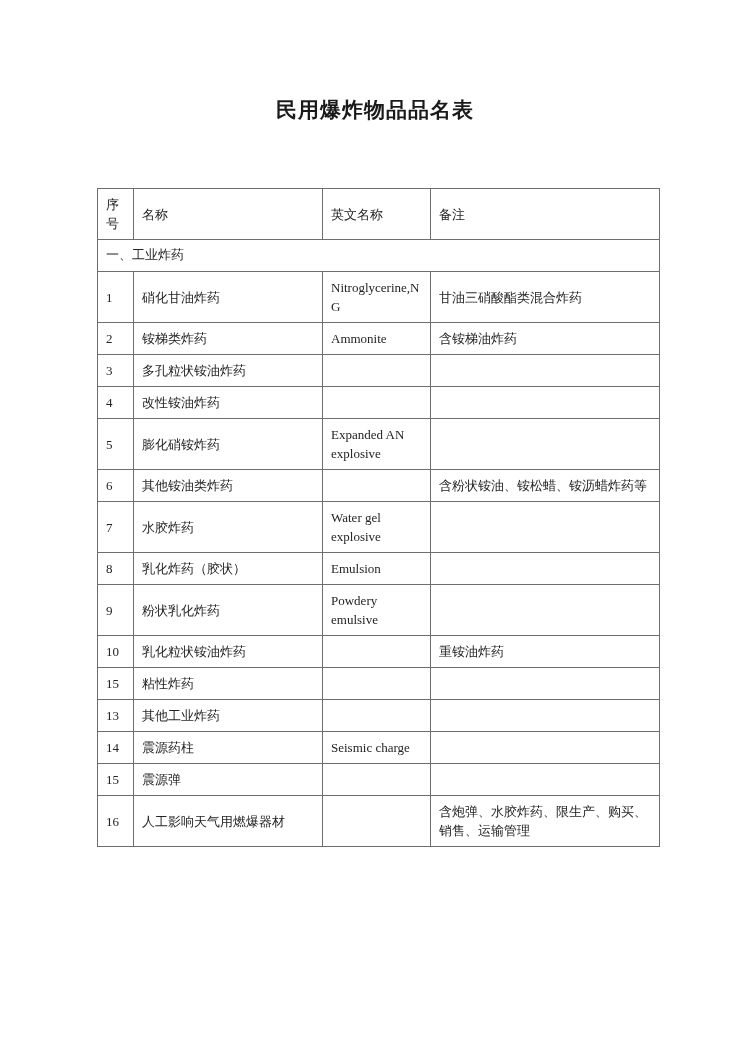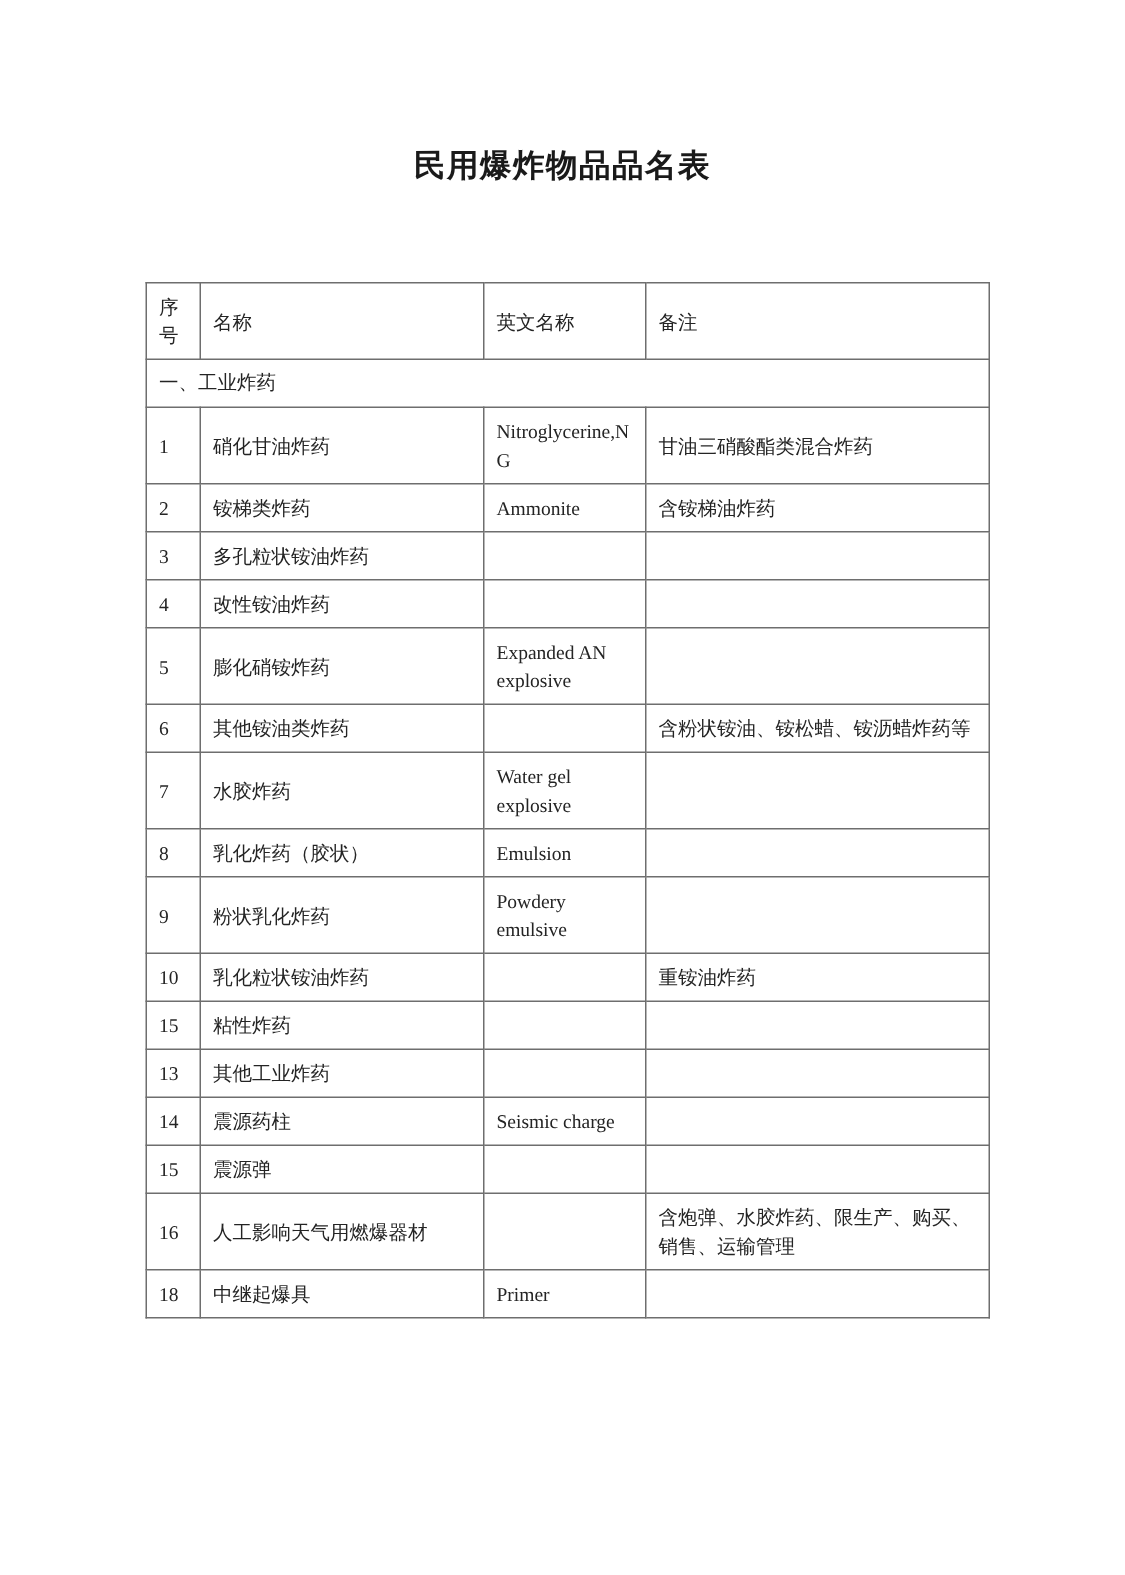--- a/index.html
+++ b/index.html
@@ -167,21 +167,15 @@
     <td class="c-name">震源弹</td>
     <td class="c-en"></td>
     <td class="c-note"></td>
   </tr>
         <tr>
     <td class="c-no">16</td>
     <td class="c-name">人工影响天气用燃爆器材</td>
     <td class="c-en"></td>
     <td class="c-note">含炮弹、水胶炸药、限生产、购买、销售、运输管理</td>
   </tr>
-        <tr>
-    <td class="c-no">18</td>
-    <td class="c-name">中继起爆具</td>
-    <td class="c-en">Primer</td>
-    <td class="c-note"></td>
-  </tr>
       </tbody>
   </table>
 </div>
 
 </body></html>

